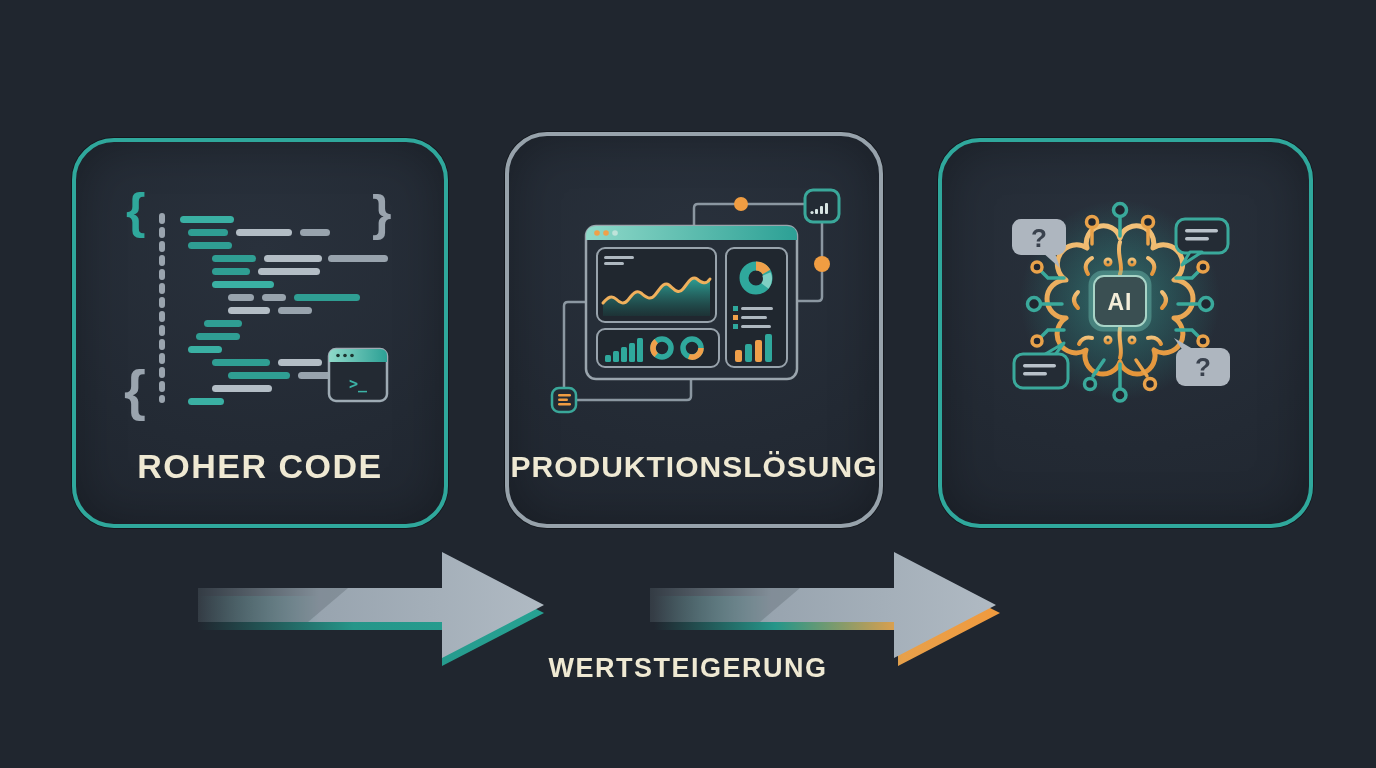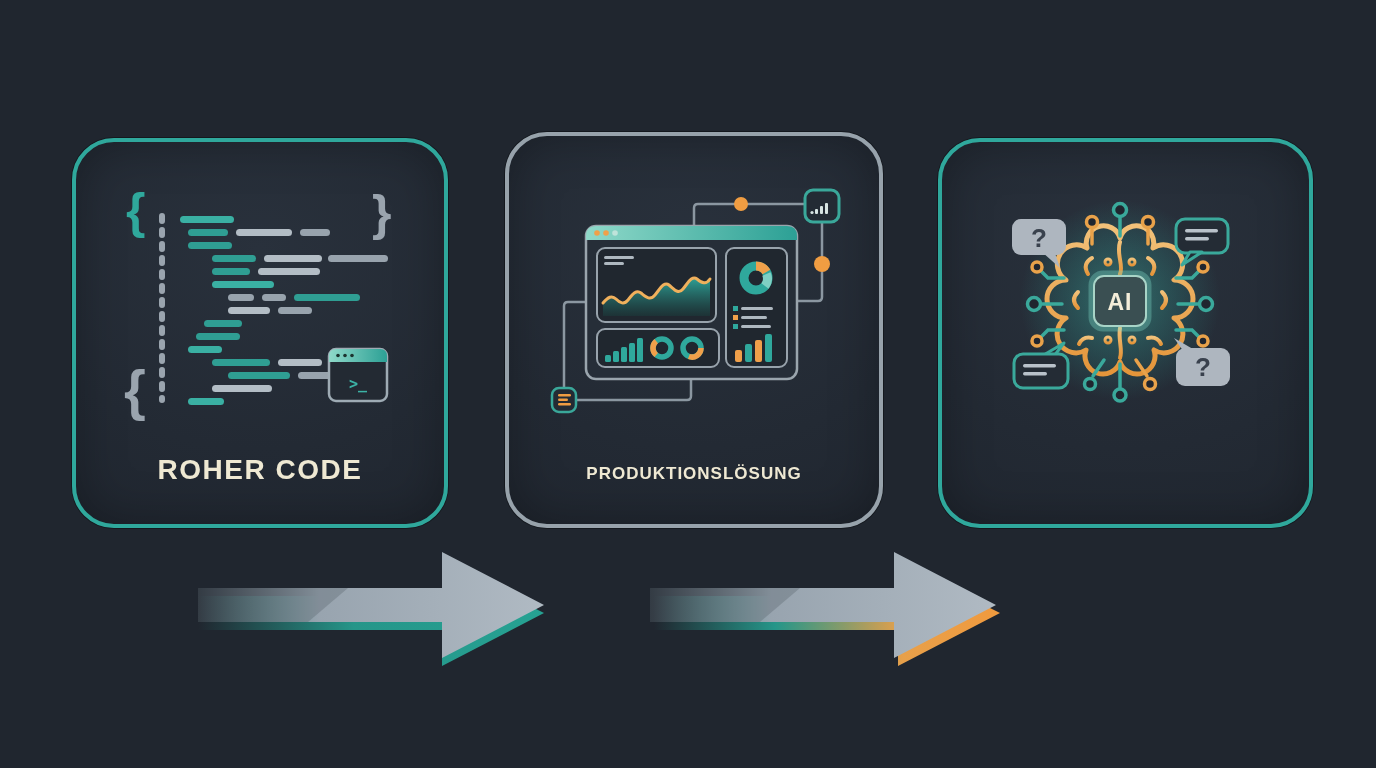--- a/index.html
+++ b/index.html
@@ -16,23 +16,23 @@
   .stage{position:relative;width:1376px;height:768px;}
   .card{
     position:absolute;border-radius:42px;border:4px solid var(--teal);
     background:radial-gradient(120% 95% at 50% 28%, #29313c 0%, #232a34 55%, #1f252e 100%);
     box-shadow:0 0 0 1px rgba(0,0,0,.35), inset 0 0 50px rgba(0,0,0,.28);
   }
   .card.gray-border{border-color:var(--card-border-gray);}
   .illus{position:absolute;left:0;top:0;width:100%;height:100%;}
   .card-label{
     position:absolute;left:0;right:0;bottom:38px;text-align:center;
-    color:var(--cream);font-weight:bold;font-size:28px;letter-spacing:1.5px;
-  }
-  .card-label.tight{font-size:17px;letter-spacing:1px;bottom:40px;}
+    color:var(--cream);font-weight:bold;font-size:34px;letter-spacing:1.5px;
+  }
+  .card-label.tight{font-size:30px;letter-spacing:1px;bottom:40px;}
   .arrow-svg{position:absolute;width:352px;height:122px;}
   .flow-caption{
     position:absolute;left:498px;top:653px;width:380px;text-align:center;
     color:var(--cream);font-weight:bold;font-size:27px;letter-spacing:1.5px;
   }
 </style>
 </head>
 <body>
 
 <div class="stage">
@@ -302,14 +302,15 @@
         <stop offset="0" stop-color="#8d99a4" stop-opacity="0"></stop>
         <stop offset="0.35" stop-color="#98a4af"></stop>
         <stop offset="1" stop-color="#b0bac3"></stop>
       </linearGradient>
     </defs>
     <path d="M2,53 H246 V19 L348,70 246,123 V87 H2 Z" fill="url(#a2under)" transform="translate(2,-1)"></path>
     <path d="M0,44 H244 V8 L346,61 244,114 V78 H0 Z" fill="url(#a2main)"></path>
     <path d="M0,44 H150 L110,78 H0 Z" fill="#59646e" opacity="0.35"></path>
   </svg>
 
+  <div class="flow-caption">WERTSTEIGERUNG</div>
 
 </div>
 
 </body></html>

